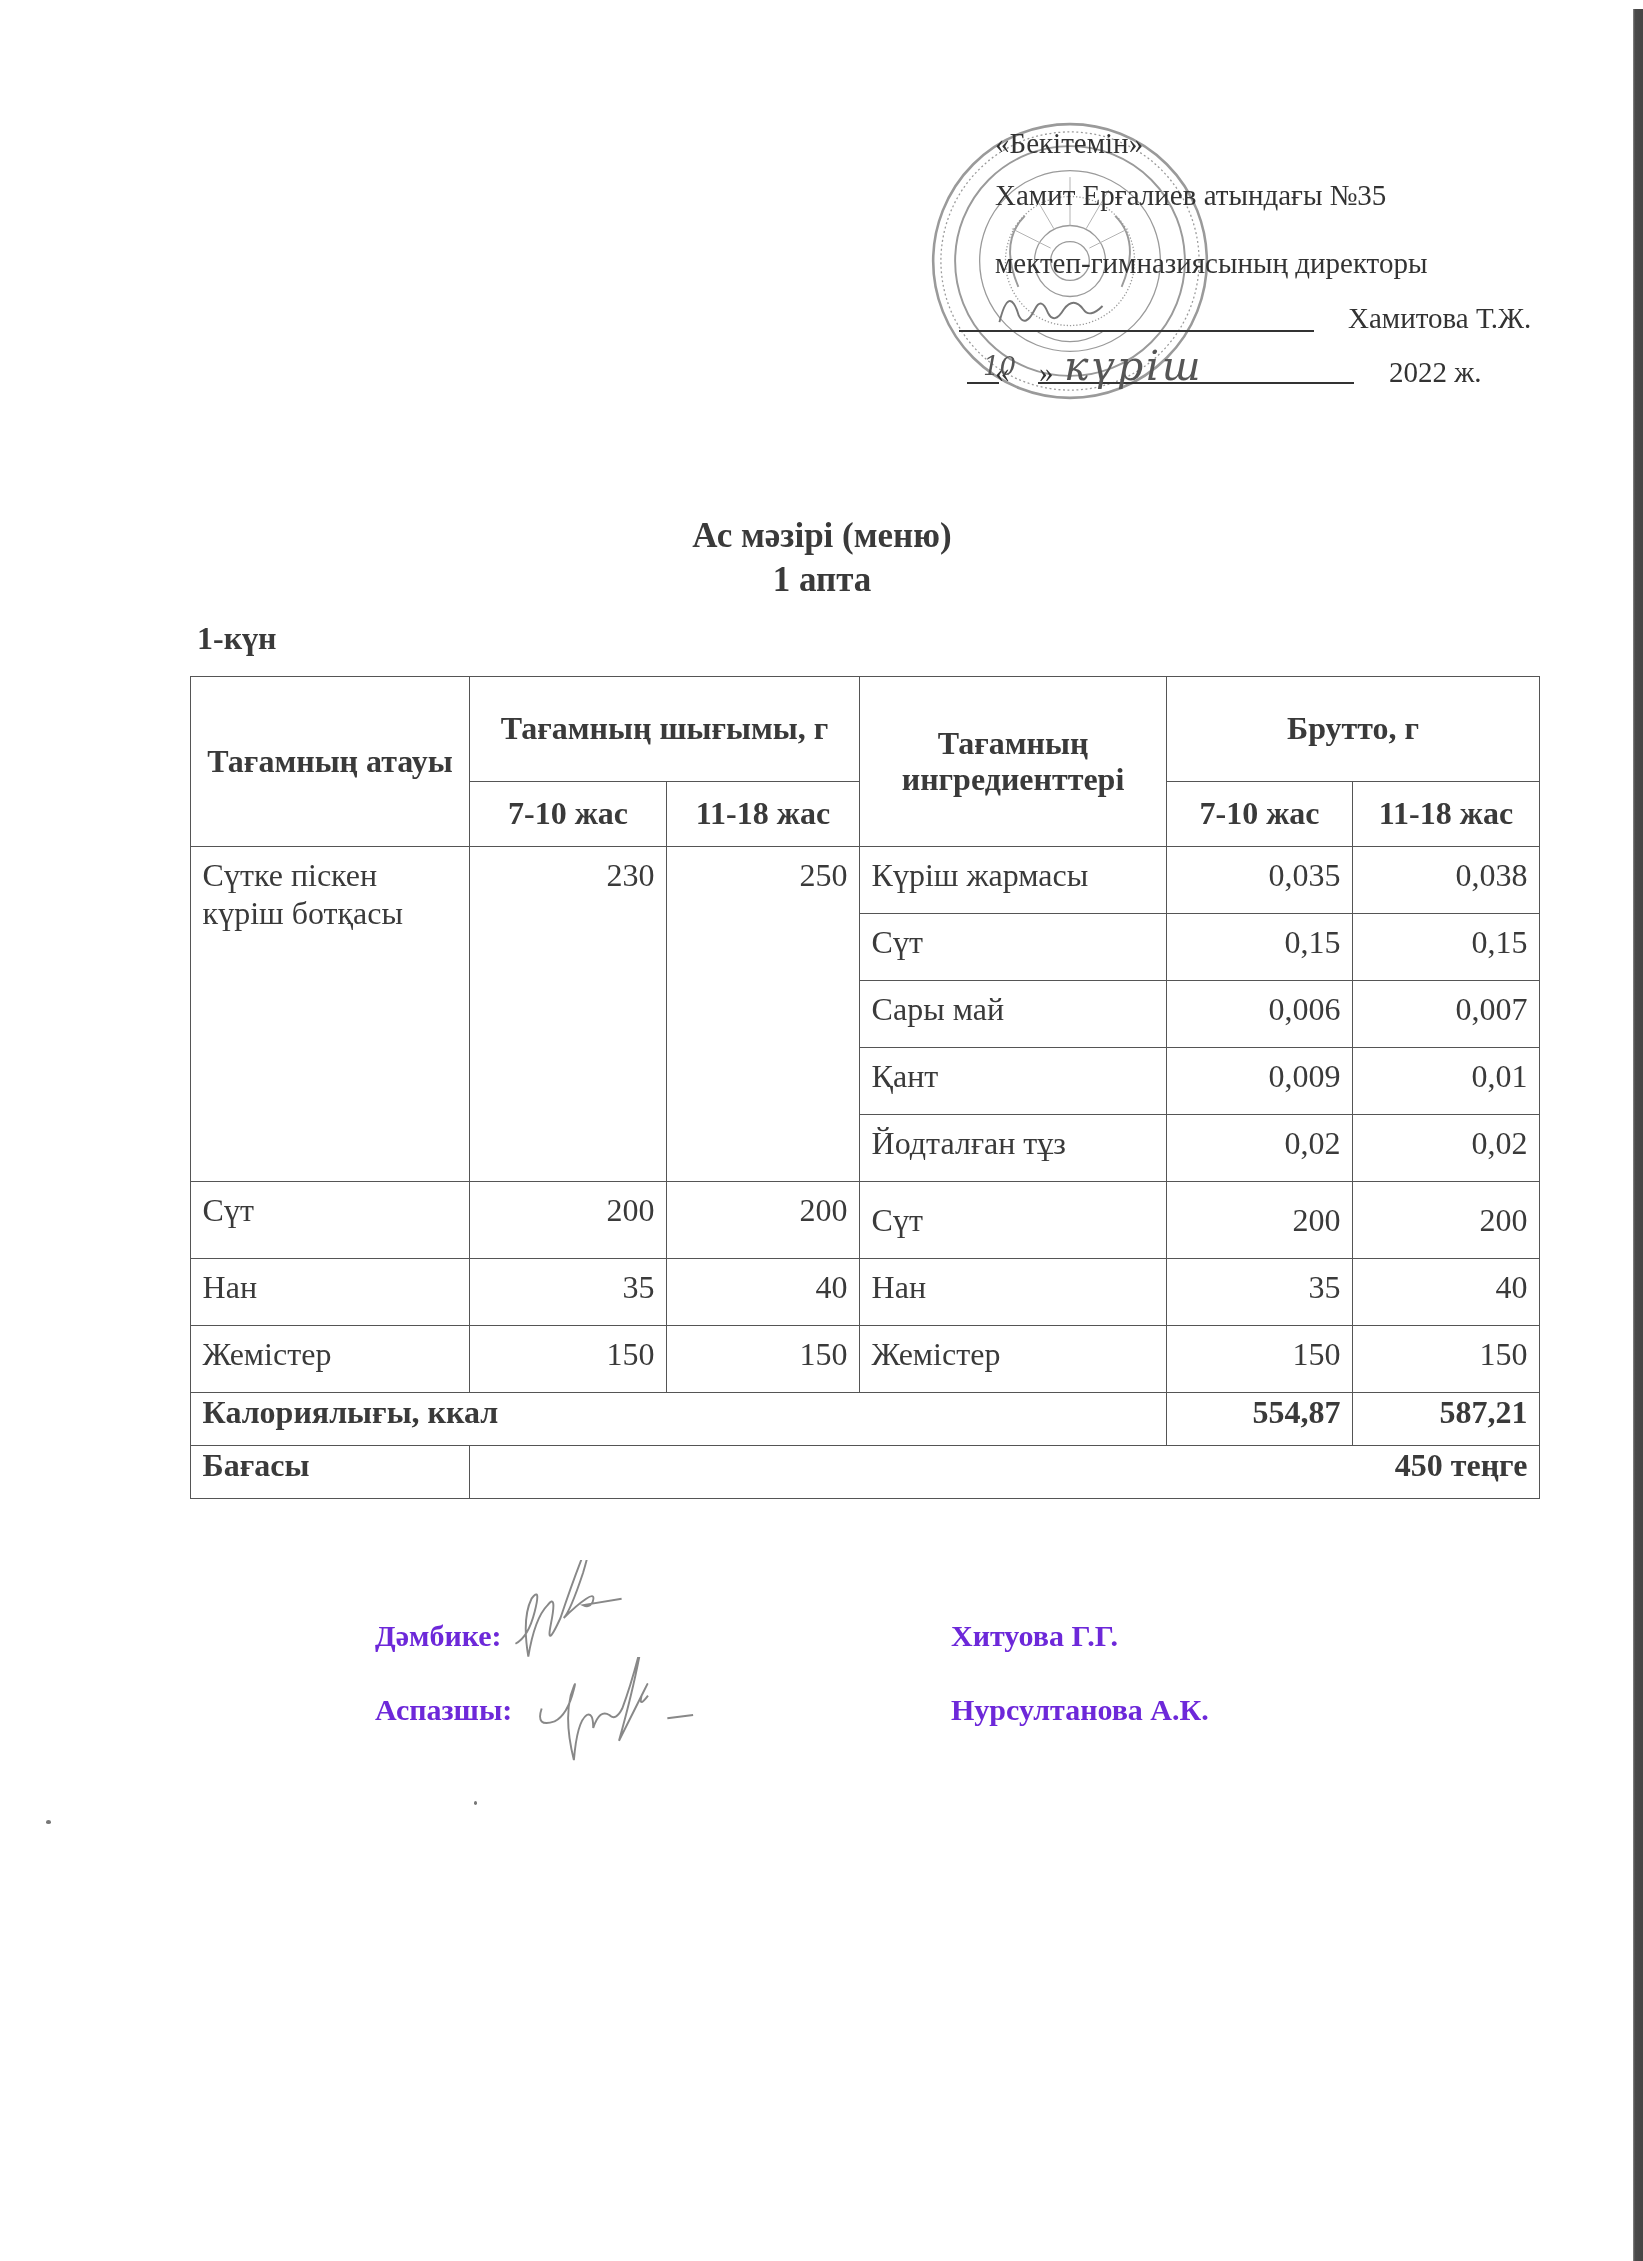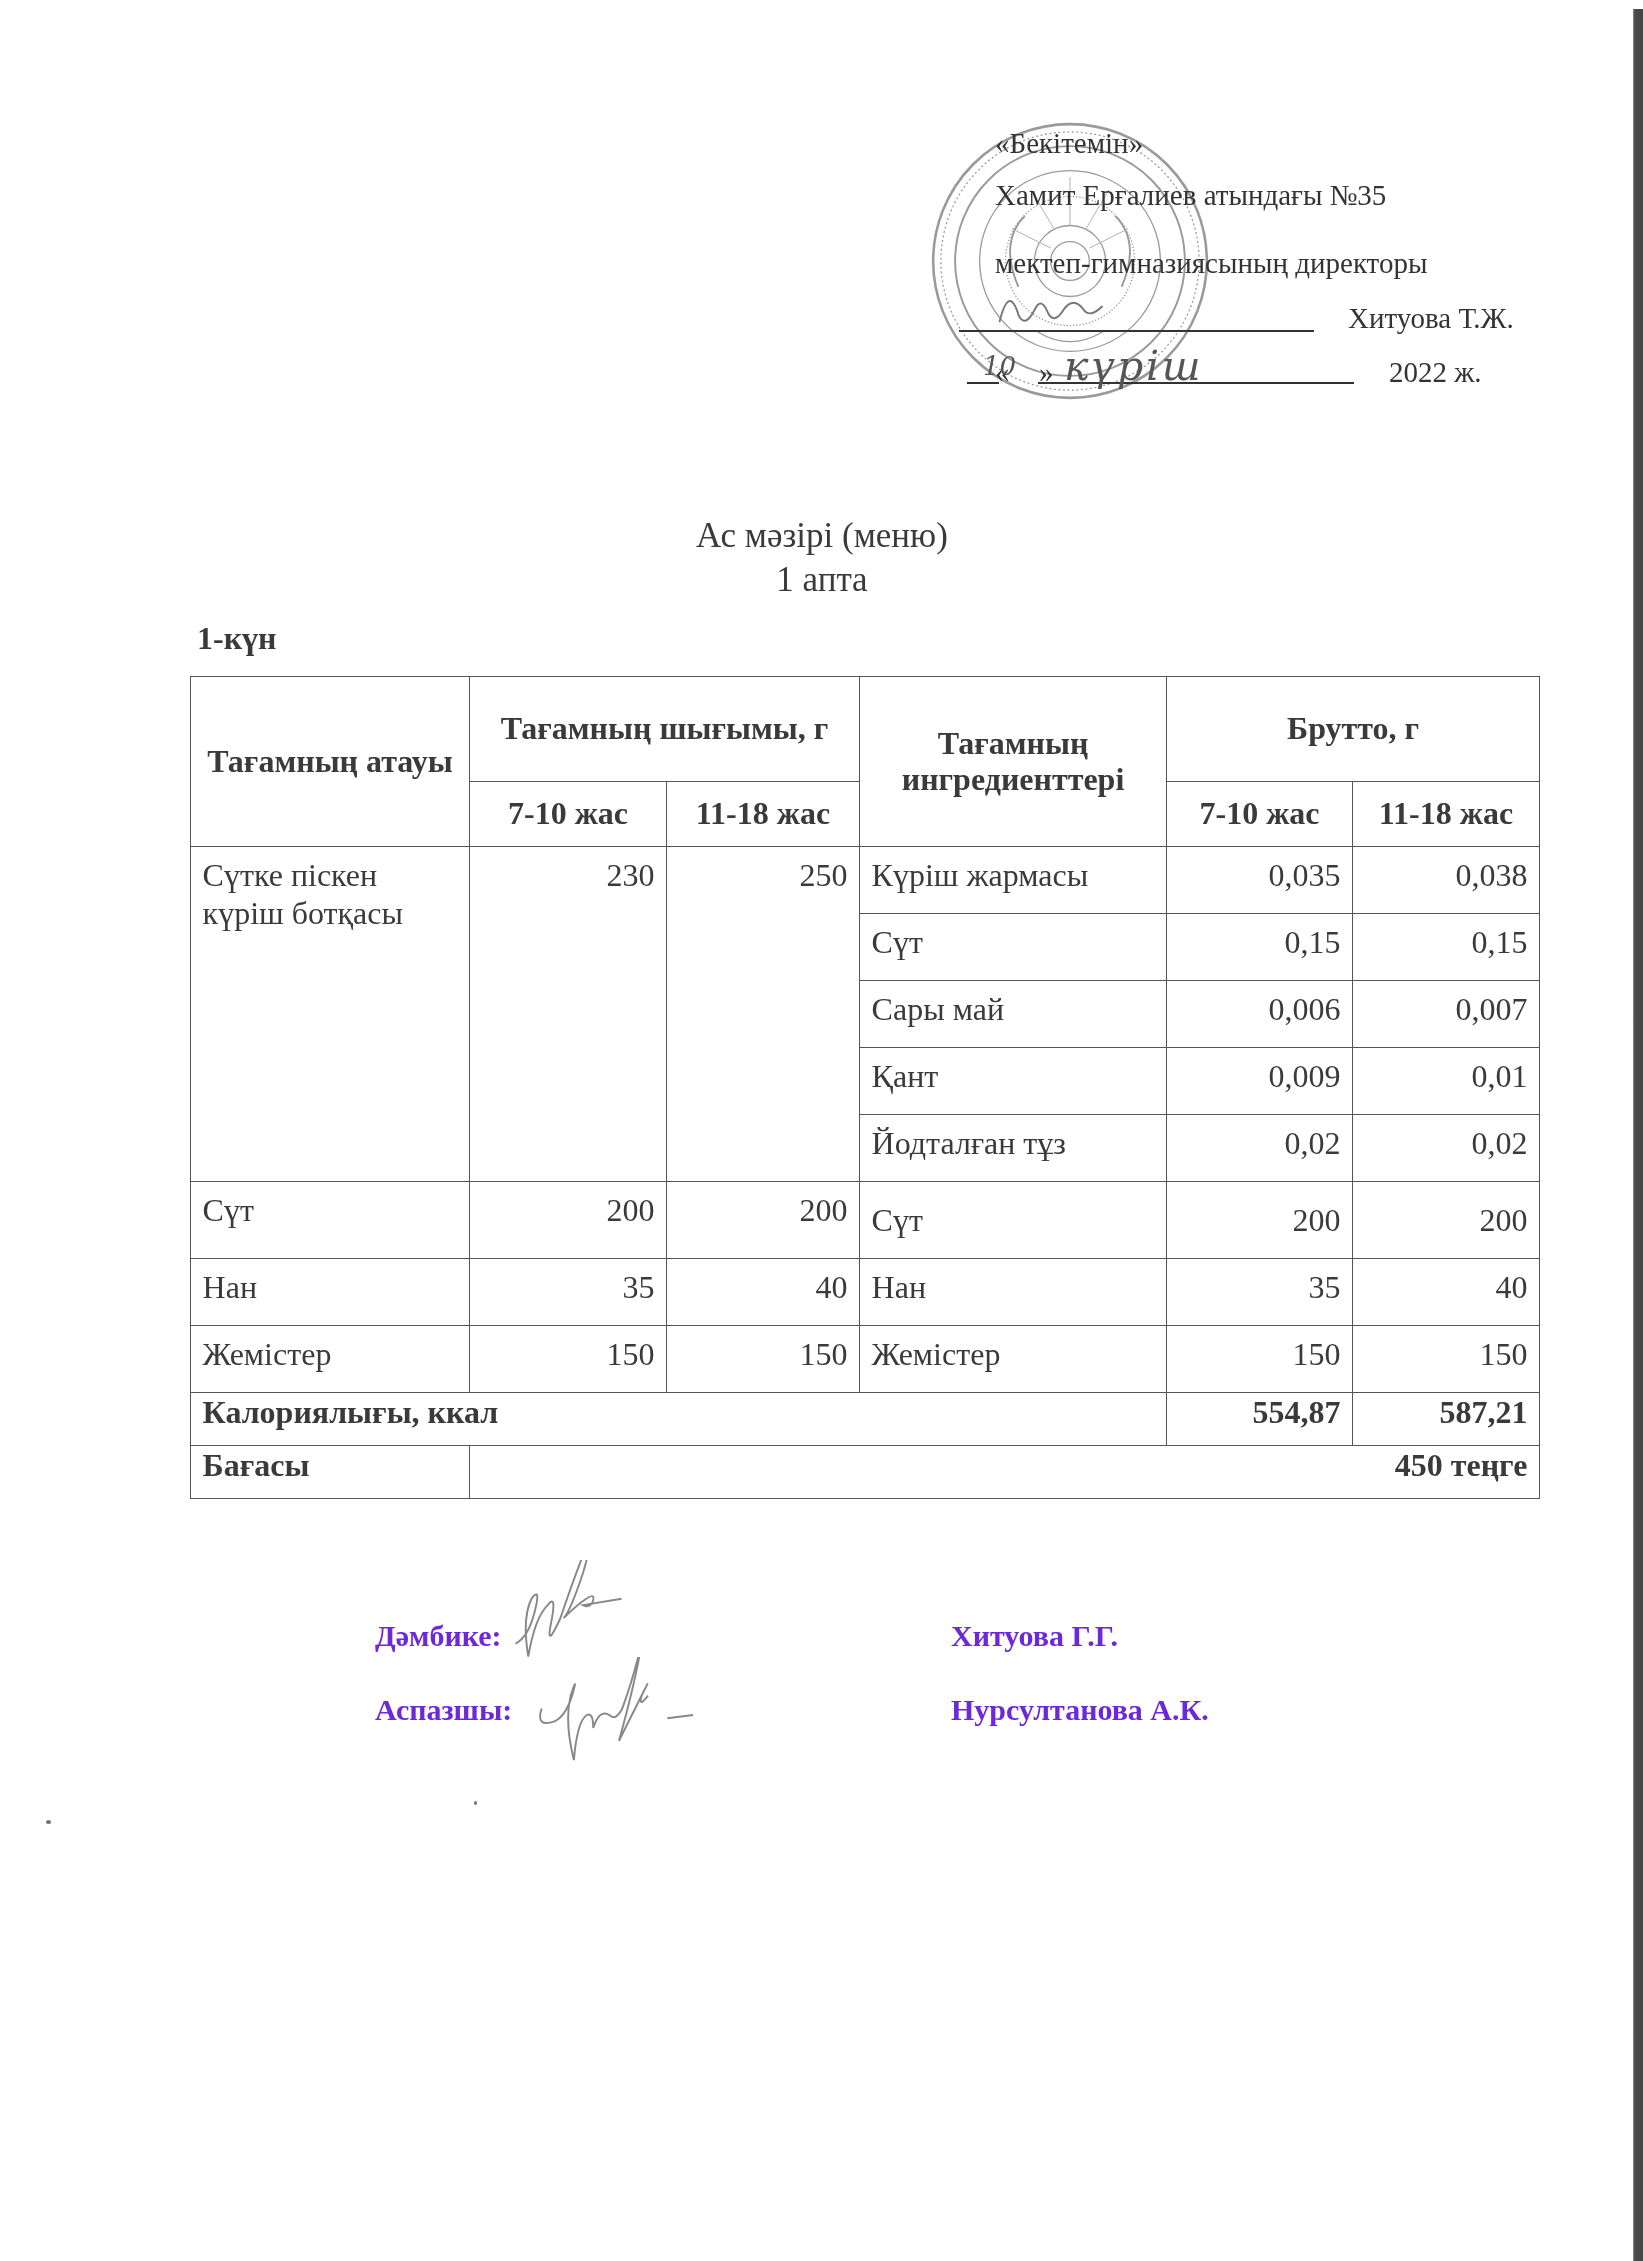--- a/index.html
+++ b/index.html
@@ -13,21 +13,21 @@
   }
   
   .approval { position: absolute; left: 959px; top: 129px; width: 580px; font-size: 29px; line-height: 1; color: #333; }
   .approval .ln { position: absolute; white-space: nowrap; margin-left: 36px; }
   .seal {
     position: absolute; left: 928px; top: 119px; width: 284px; height: 284px;
   }
   .sigline { position: absolute; height: 1.9px; background: #333; }
   .hand { position: absolute; }
   
-  .title { position: absolute; left: 0; width: 1644px; text-align: center; font-weight: normal; font-size: 35px; color: #3a3a3a; }
+  .title { position: absolute; left: 0; width: 1644px; text-align: center; font-weight: bold; font-size: 35px; color: #3a3a3a; }
   .day-label { position: absolute; left: 197px; top: 620px; font-weight: bold; font-size: 32px; color: #3a3a3a; }
   
   table.menu {
     position: absolute; left: 190px; top: 676px; width: 1349px;
     border-collapse: collapse; table-layout: fixed; font-size: 32px; color: #3a3a3a;
   }
   table.menu td, table.menu th { border: 1.9px solid #555; padding: 0 11.6px; vertical-align: top; }
   table.menu th { font-weight: bold; text-align: center; vertical-align: middle; line-height: 1.1; }
   .hdr-top th { height: 104px; }
   .hdr-sub th { height: 64px; vertical-align: middle; }
@@ -64,21 +64,21 @@
     <line x1="280" y1="110" x2="245" y2="170"></line>
       <line x1="130" y1="170" x2="190" y2="200"></line>
     <line x1="310" y1="170" x2="250" y2="200"></line>
   </g>
 </svg>
 
 <div class="approval">
   <span class="ln" style="left:0;top:0">«Бекітемін»</span>
   <span class="ln" style="left:0;top:52px">Хамит Ерғалиев атындағы №35</span>
   <span class="ln" style="left:0;top:120px">мектеп-гимназиясының директоры</span>
-  <span class="ln" style="left:353px;top:175px">Хитуова Т.Ж.</span>
+  <span class="ln" style="left:353px;top:175px">Хамитова Т.Ж.</span>
   <span class="ln" style="left:0;top:229px">«</span>
   <span class="ln" style="left:44px;top:229px">»</span>
   <span class="ln" style="left:394px;top:229px">2022 ж.</span>
 </div>
 <div class="sigline" style="left:959px;top:330px;width:355px"></div>
 <div class="sigline" style="left:967px;top:382px;width:32px"></div>
 <div class="sigline" style="left:1038px;top:382px;width:316px"></div>
 <svg class="hand" style="left:993px;top:277px" width="116" height="58" viewBox="0 0 180 90">
   <path d="M10 70 q15 -60 30 -10 q10 20 25 -10 q10 -20 20 5 q10 20 25 -5 q15 -20 30 0 q10 15 30 -5" fill="none" stroke="#777" stroke-width="3"></path>
 </svg>

